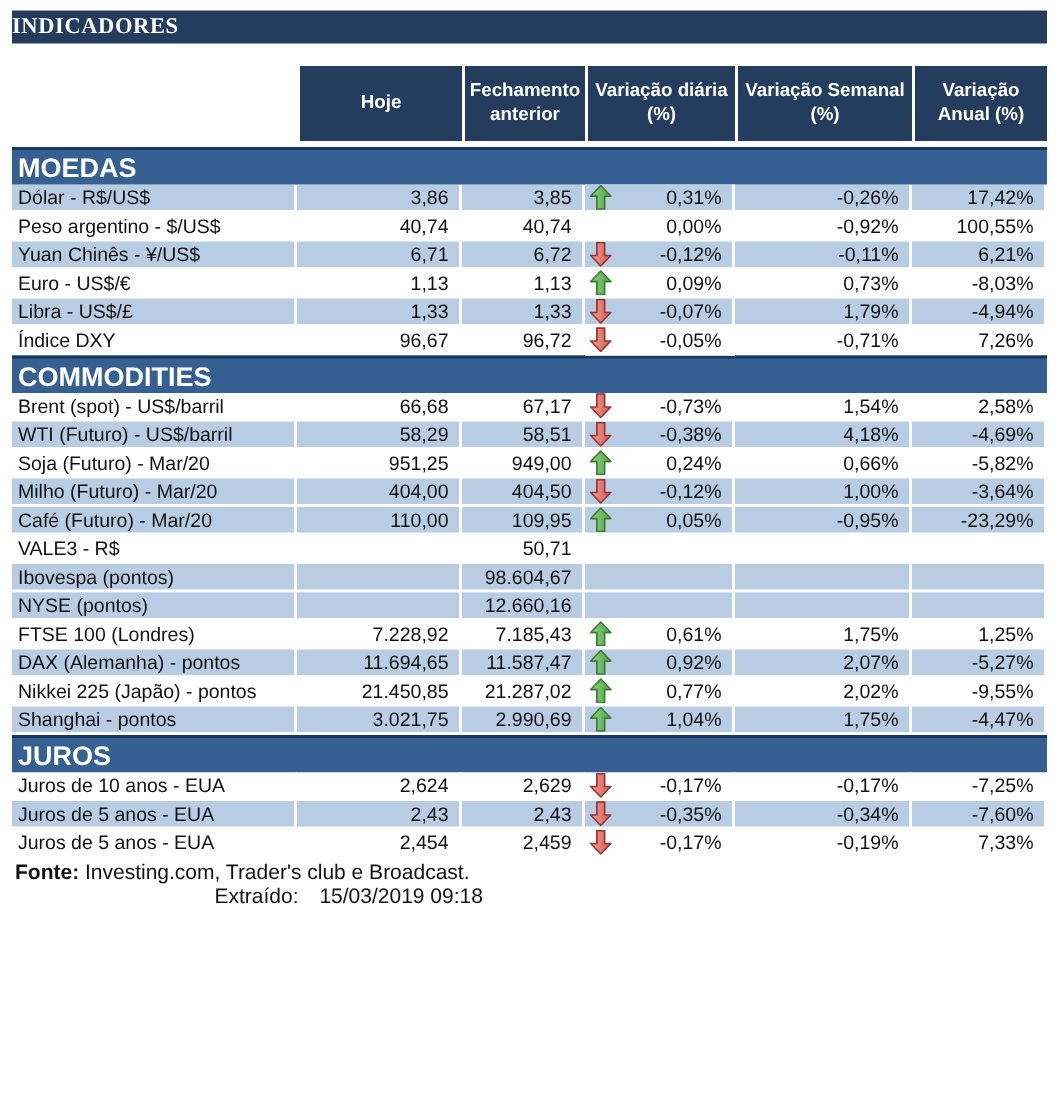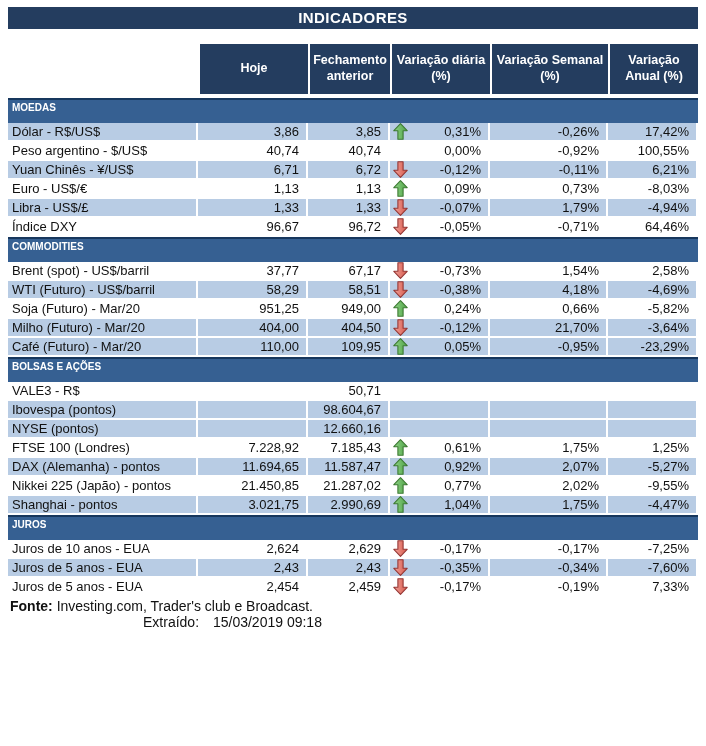--- a/index.html
+++ b/index.html
@@ -8,22 +8,23 @@
     font-family:"Liberation Sans",sans-serif;
     color:#111;
     -webkit-font-smoothing:antialiased;
   }
   .page{padding:7px 8px 0 8px;width:690px;}
 
   .title-bar{
     height:22px;line-height:22px;
     background:var(--navy);
     color:#fff;font-weight:bold;font-size:15px;letter-spacing:.4px;
-    text-align:center;
+    text-align:left;
     margin-bottom:15px;
+    font-family:Liberation Serif, serif;
   }
 
   table{
     border-collapse:separate;border-spacing:0;
     table-layout:fixed;width:690px;
     font-size:13px;
   }
   col.c-label{width:190px;}
   col.c-hoje{width:110px;}
   col.c-fech{width:82px;}
@@ -39,21 +40,21 @@
     height:50px;
     border-left:2px solid #fff;
     padding:2px 1px;
     box-sizing:border-box;
   }
   thead th.blank{background:#fff;border-left:none;}
 
   tr.section-row td{
     background:var(--bar);
     border-top:2px solid var(--barBorder);
-    color:#fff;font-weight:bold;font-size:10px;
+    color:#fff;font-weight:bold;font-size:18px;
     height:25px;vertical-align:top;
     padding:2px 0 0 4px;
     box-sizing:border-box;
   }
   tr.section-row.first td{border-top-width:2px;}
   thead tr th{box-sizing:border-box;}
   
   tbody tr.section-row.first td{position:relative;}
   tbody:before{content:"";display:block;height:4px;}
 
@@ -230,30 +231,30 @@
                     <stop offset="0" stop-color="#F2A29A"></stop>
                     <stop offset="1" stop-color="#D5584A"></stop>
                   </linearGradient>
                 </defs>
                 <path d="M7.5 16.3 L0.8 9.3 H4.9 V0.7 H10.1 V9.3 H14.2 Z" fill="url(#gdown)" stroke="#953735" stroke-width="1.1" stroke-linejoin="round"></path>
               </svg>
             </span>
       <span>-0,05%</span>
     </td>
     <td class="num">-0,71%</td>
-    <td class="num">64,46%</td>
+    <td class="num">7,26%</td>
   </tr>
 
   <tr class="section-row">
     <td colspan="6">COMMODITIES</td>
   </tr>
 
   <tr class="data-row w">
     <td class="lbl">Brent (spot) - US$/barril</td>
-    <td class="num">37,77</td>
+    <td class="num">66,68</td>
     <td class="num">67,17</td>
     <td class="num var">
       <span class="arr">
               <svg viewBox="0 0 15 17" xmlns="http://www.w3.org/2000/svg">
                 <defs>
                   <linearGradient id="gdown" x1="0" y1="0" x2="1" y2="0">
                     <stop offset="0" stop-color="#F2A29A"></stop>
                     <stop offset="1" stop-color="#D5584A"></stop>
                   </linearGradient>
                 </defs>
@@ -321,21 +322,21 @@
                   <linearGradient id="gdown" x1="0" y1="0" x2="1" y2="0">
                     <stop offset="0" stop-color="#F2A29A"></stop>
                     <stop offset="1" stop-color="#D5584A"></stop>
                   </linearGradient>
                 </defs>
                 <path d="M7.5 16.3 L0.8 9.3 H4.9 V0.7 H10.1 V9.3 H14.2 Z" fill="url(#gdown)" stroke="#953735" stroke-width="1.1" stroke-linejoin="round"></path>
               </svg>
             </span>
       <span>-0,12%</span>
     </td>
-    <td class="num">21,70%</td>
+    <td class="num">1,00%</td>
     <td class="num">-3,64%</td>
   </tr>
 
 
   <tr class="data-row b">
     <td class="lbl">Café (Futuro) - Mar/20</td>
     <td class="num">110,00</td>
     <td class="num">109,95</td>
     <td class="num var">
       <span class="arr">
@@ -348,23 +349,20 @@
                 </defs>
                 <path d="M7.5 0.7 L14.2 7.7 H10.1 V16.3 H4.9 V7.7 H0.8 Z" fill="url(#gup)" stroke="#3D7A33" stroke-width="1.1" stroke-linejoin="round"></path>
               </svg>
             </span>
       <span>0,05%</span>
     </td>
     <td class="num">-0,95%</td>
     <td class="num">-23,29%</td>
   </tr>
 
-  <tr class="section-row">
-    <td colspan="6">BOLSAS E AÇÕES</td>
-  </tr>
 
 
   <tr class="data-row w">
     <td class="lbl">VALE3 - R$</td>
     <td class="num"></td>
     <td class="num">50,71</td>
     <td class="num var">
       
       <span></span>
     </td>

